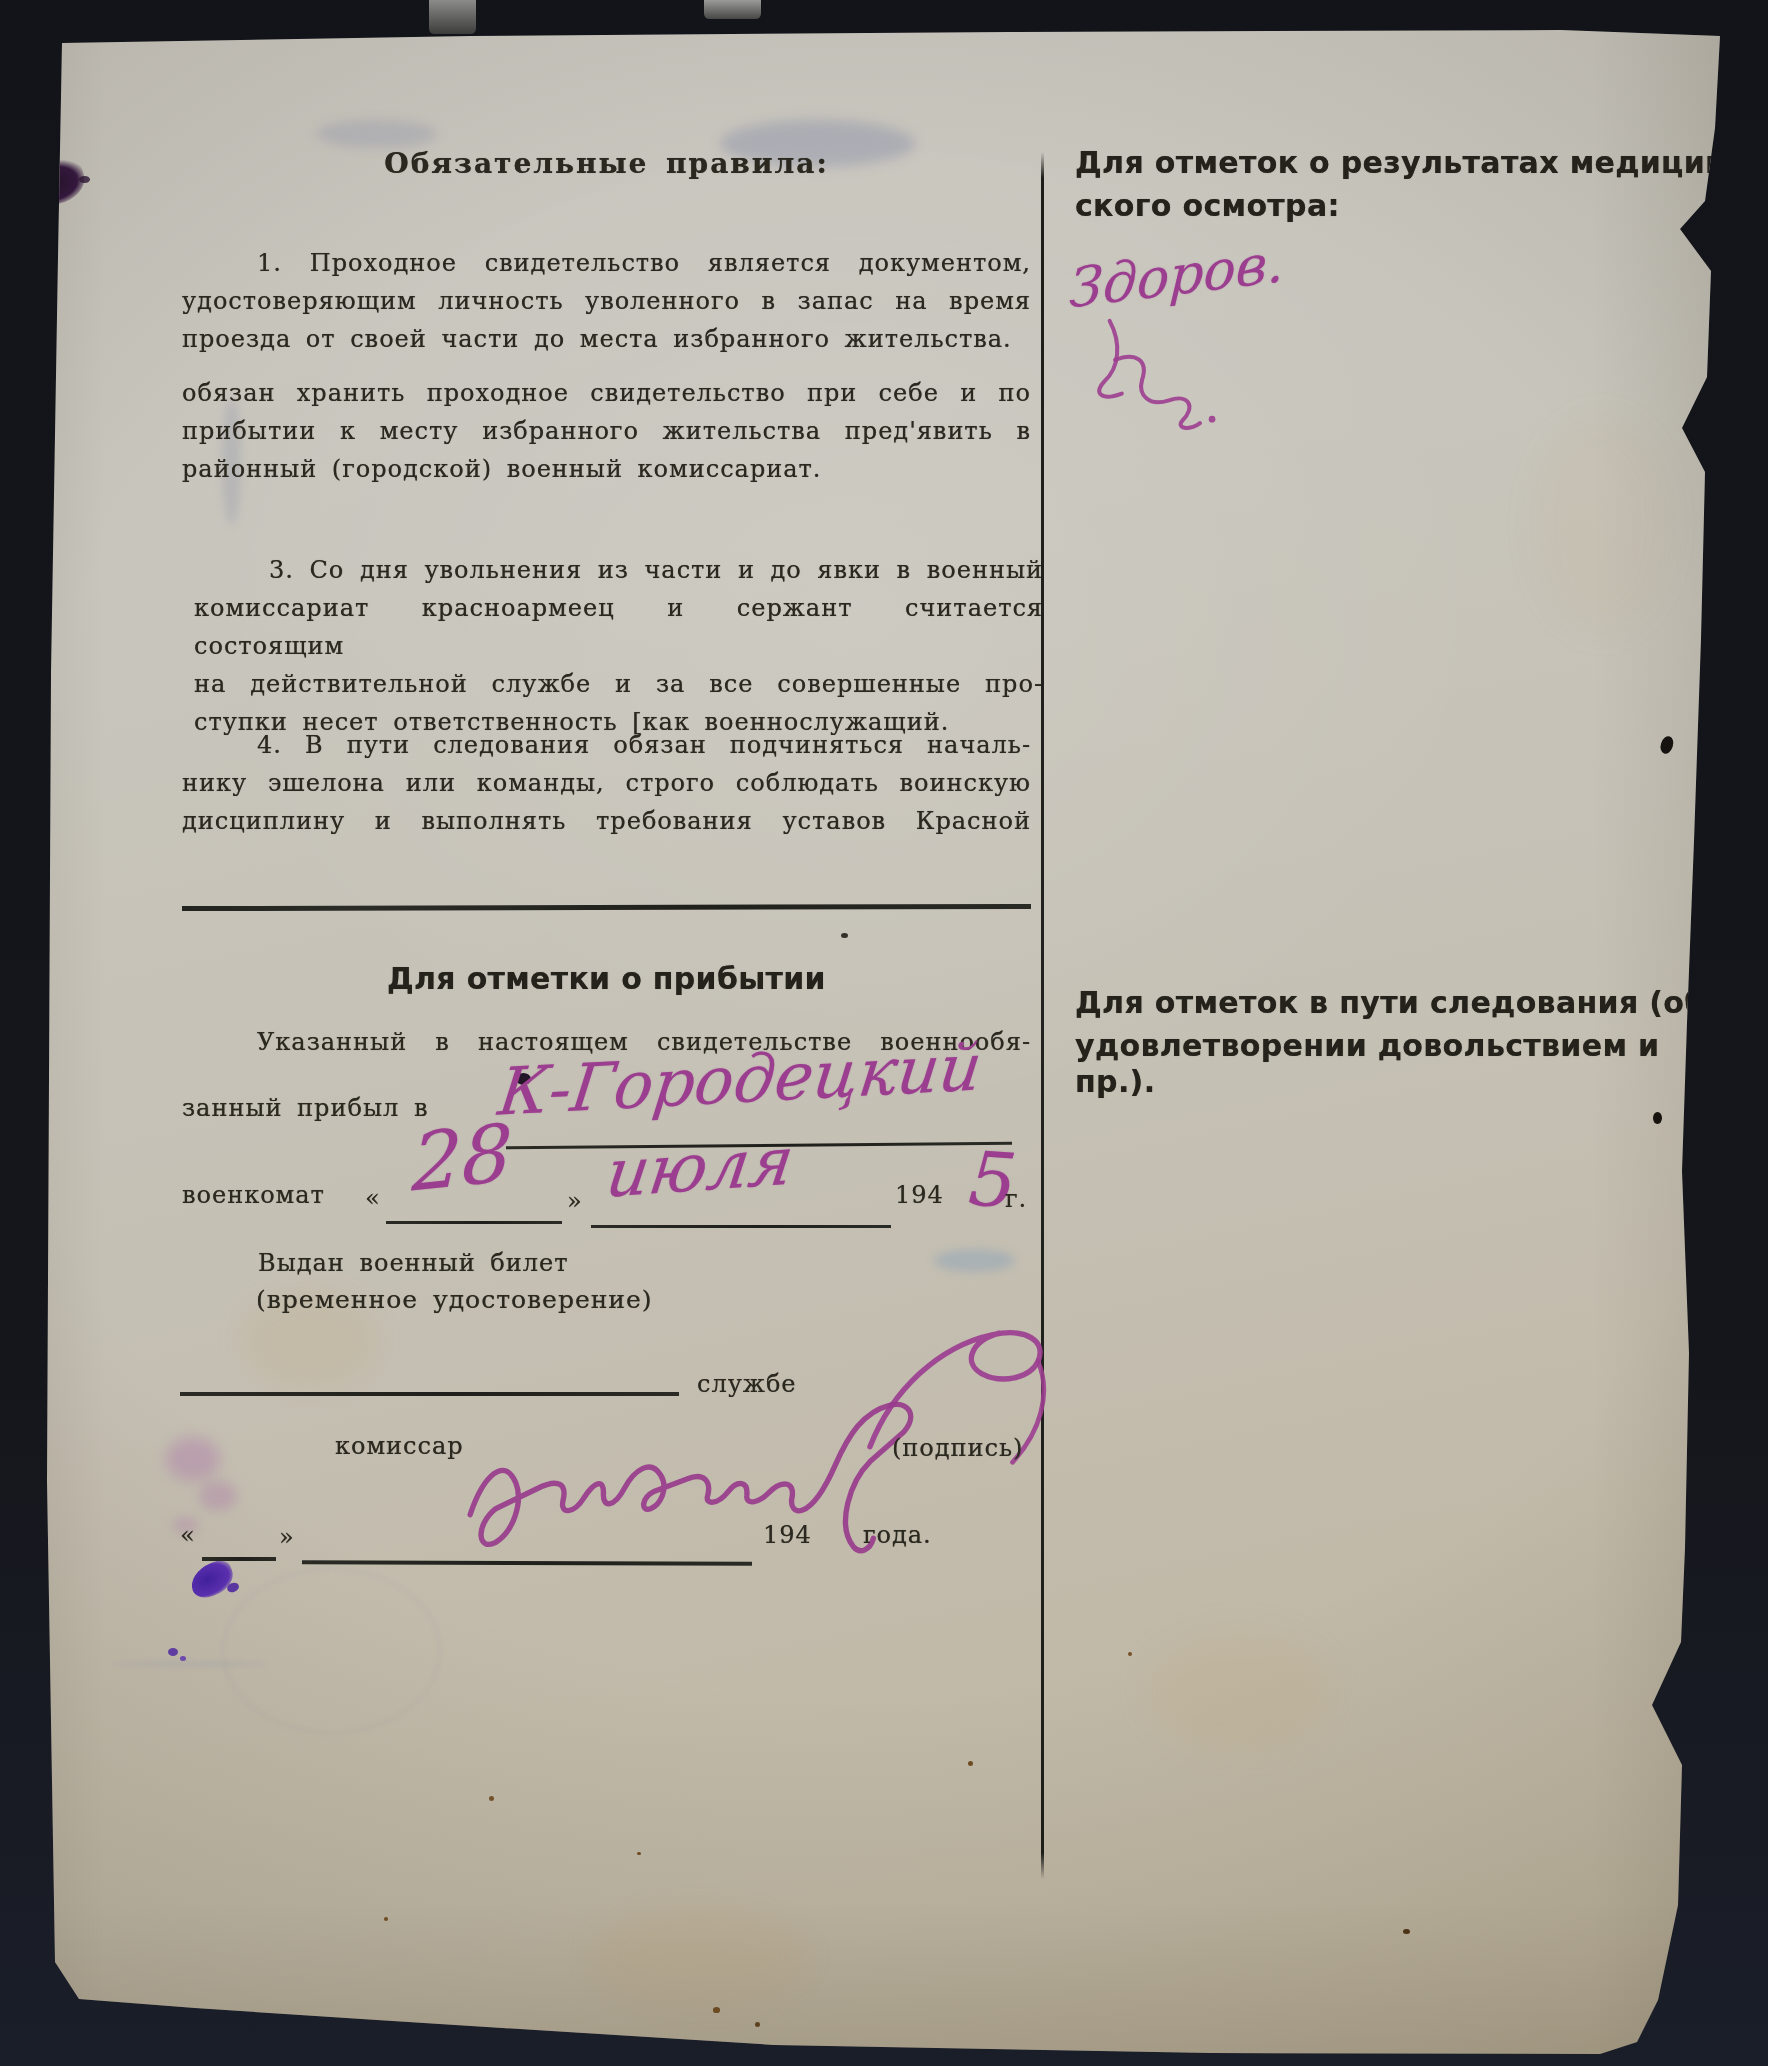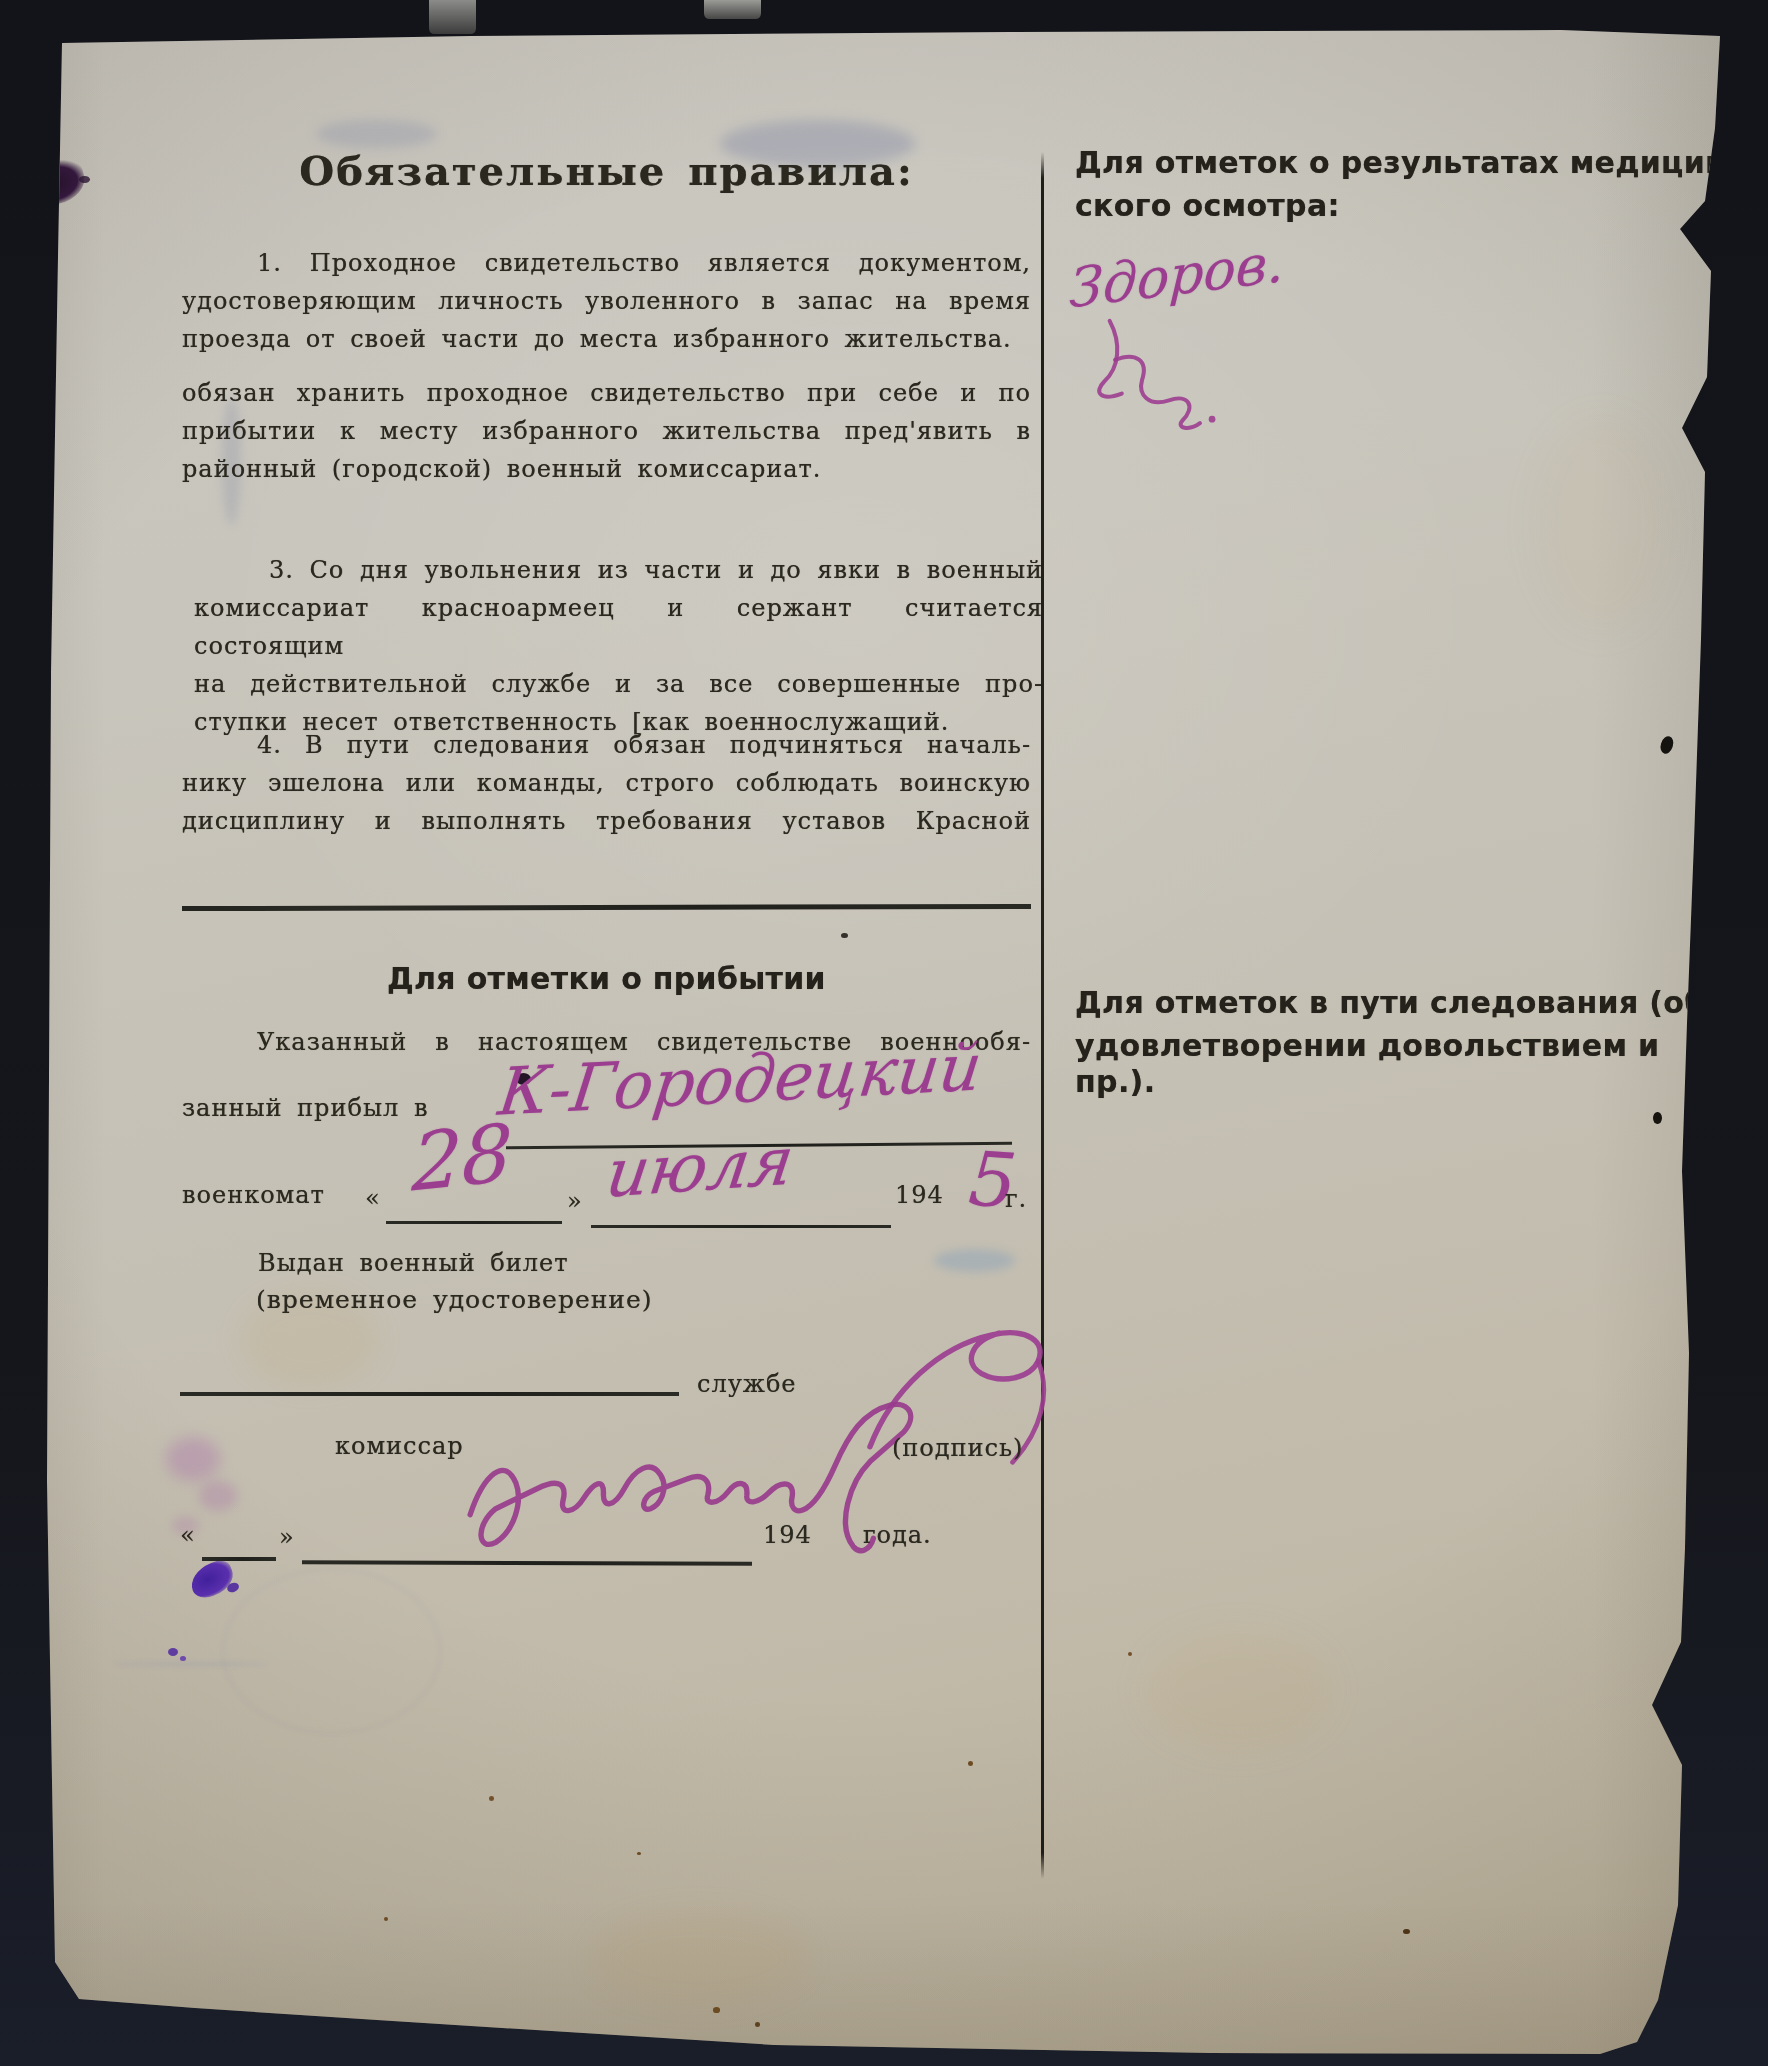--- a/index.html
+++ b/index.html
@@ -28,21 +28,21 @@
   .pr{font-family:"DejaVu Serif",serif;color:#2a281f;letter-spacing:1px;word-spacing:6px;
       text-shadow:0 0 0.7px rgba(48,45,36,.55),0.3px 0.3px 0 rgba(48,45,36,.3);}
   .body-text{font-size:24px;line-height:38px;}
   .jl{text-align:justify;text-align-last:justify;}
   .para{position:absolute;left:182px;width:849px;}
   .tline{text-align:justify;text-align-last:justify;}
   .tlast{text-align:left;text-align-last:left;}
   .tind{text-indent:75px;}
   .hs{font-family:"DejaVu Sans",sans-serif;font-weight:bold;color:#24221b;letter-spacing:0.3px;
       text-shadow:0 0 0.7px rgba(40,38,30,.6);}
-  .title{font-size:40px;letter-spacing:2px;}
+  .title{font-size:28px;letter-spacing:2px;}
   .rule{background:linear-gradient(90deg,#23231f,#2c2c27 20%,#20201c 60%,#2a2a25);}
   .uline{background:linear-gradient(90deg,#2b2b26,#1f1f1b 55%,#2b2b26);height:3.4px;}
   
   .hw{font-family:"DejaVu Serif",serif;font-style:italic;color:#9c3e90;
       text-shadow:0 0 1.3px rgba(156,62,144,.45);}
   .stain{position:absolute;pointer-events:none;}
   svg{overflow:visible;}
 </style>
 </head>
 <body>

